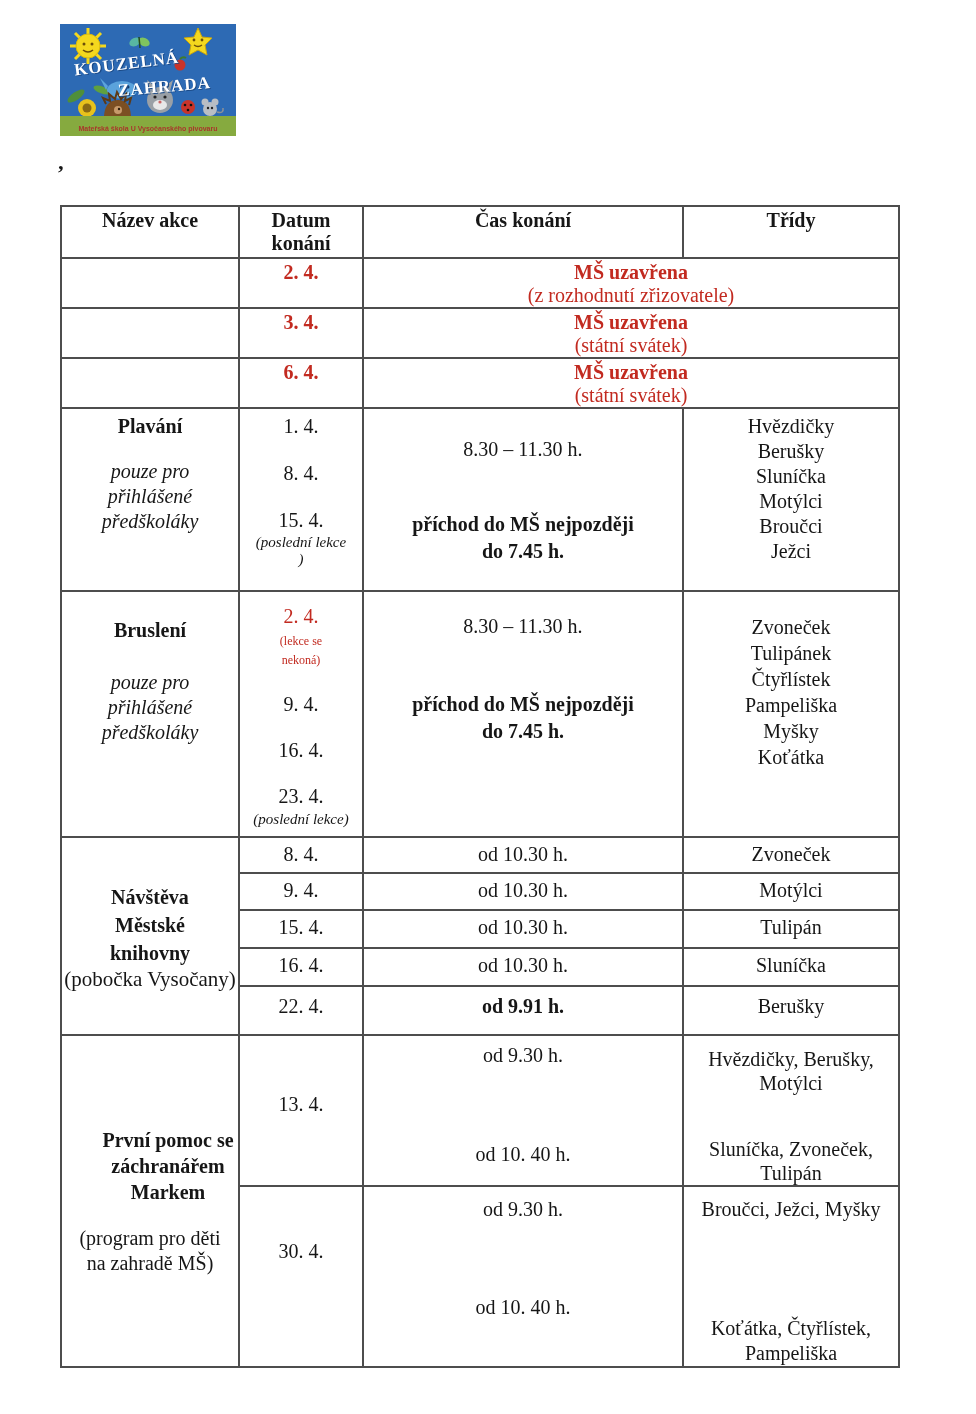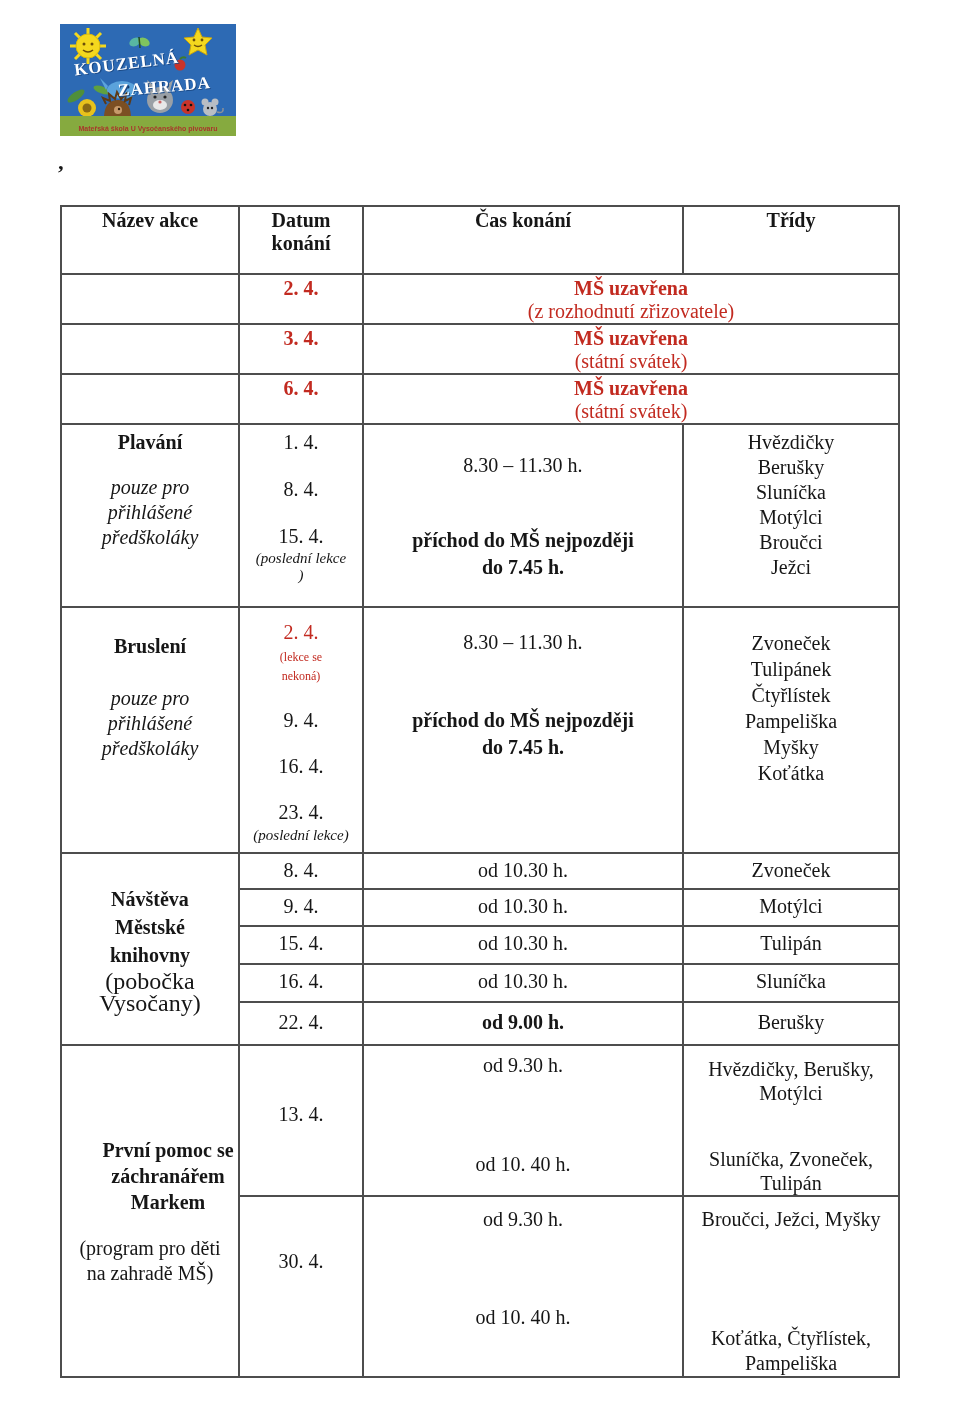--- a/index.html
+++ b/index.html
@@ -61,21 +61,21 @@
   .sk-dates .cnote{font-size:12px;line-height:19px;margin-top:3px;}
   .sk-dates .g1{margin-top:22px;} .sk-dates .g2{margin-top:21px;} .sk-dates .g3{margin-top:21px;}
   .sk-dates .suffix{font-size:15px;font-style:italic;line-height:17px;margin-top:2px;}
   .sk-time{padding-top:22px;line-height:25px;}
   .sk-time .arrival{margin-top:52px;line-height:27px;font-weight:bold;}
   .sk-classes{padding-top:22px;line-height:26px;}
 
   
   .lib-name{vertical-align:middle;}
   .lib-name .nm{font-weight:bold;line-height:28px;}
-  .lib-name .branch{font-size:24px;line-height:22px;margin-top:1px;}
+  .lib-name .branch{font-size:21px;line-height:22px;margin-top:1px;}
   .lib-cell{padding-top:4px;line-height:24px;}
   .lib-cell-last{padding-top:7px;line-height:24px;}
 
   
   .fa-name{vertical-align:middle;}
   .fa-name .nm{font-weight:bold;line-height:26px;margin-left:36px;}
   .fa-name .note{margin-top:21px;line-height:25px;}
   .fa-date1{padding-top:56px;line-height:25px;}
   .fa-date2{padding-top:52px;line-height:25px;}
   .fa-time1{padding-top:7px;line-height:25px;}  .fa-time1 .slot2{margin-top:74px;}
@@ -159,21 +159,21 @@
 
   <table class="events">
     <colgroup>
         <col style="width:178px">
         <col style="width:124px">
         <col style="width:320px">
         <col style="width:216px">
       </colgroup>
 
     <tbody>
-        <tr style="height:68px">
+        <tr style="height:52px">
       <th>Název akce</th>
       <th>Datum konání</th>
       <th>Čas konání</th>
       <th>Třídy</th>
     </tr>
 
     <tr style="height:50px">
       <td></td>
       <td class="closed-date red b">2. 4.</td>
       <td colspan="2" class="closed-info red">
@@ -287,23 +287,23 @@
     <tr style="height:38px">
       <td class="lib-cell">15. 4.</td>
       <td class="lib-cell">od 10.30 h.</td>
       <td class="lib-cell">Tulipán</td>
     </tr>
     <tr style="height:38px">
       <td class="lib-cell">16. 4.</td>
       <td class="lib-cell">od 10.30 h.</td>
       <td class="lib-cell">Sluníčka</td>
     </tr>
-    <tr style="height:43px">
+    <tr style="height:49px">
       <td class="lib-cell-last">22. 4.</td>
-      <td class="lib-cell-last b">od 9.00 h.</td>
+      <td class="lib-cell-last b">od 9.91 h.</td>
       <td class="lib-cell-last">Berušky</td>
     </tr>
 
     <tr style="height:149px">
       <td rowspan="2" class="fa-name">
         <div class="nm">První pomoc se</div>
         <div class="nm">záchranářem</div>
         <div class="nm">Markem</div>
         <div class="note">
           <div>(program pro děti</div>

